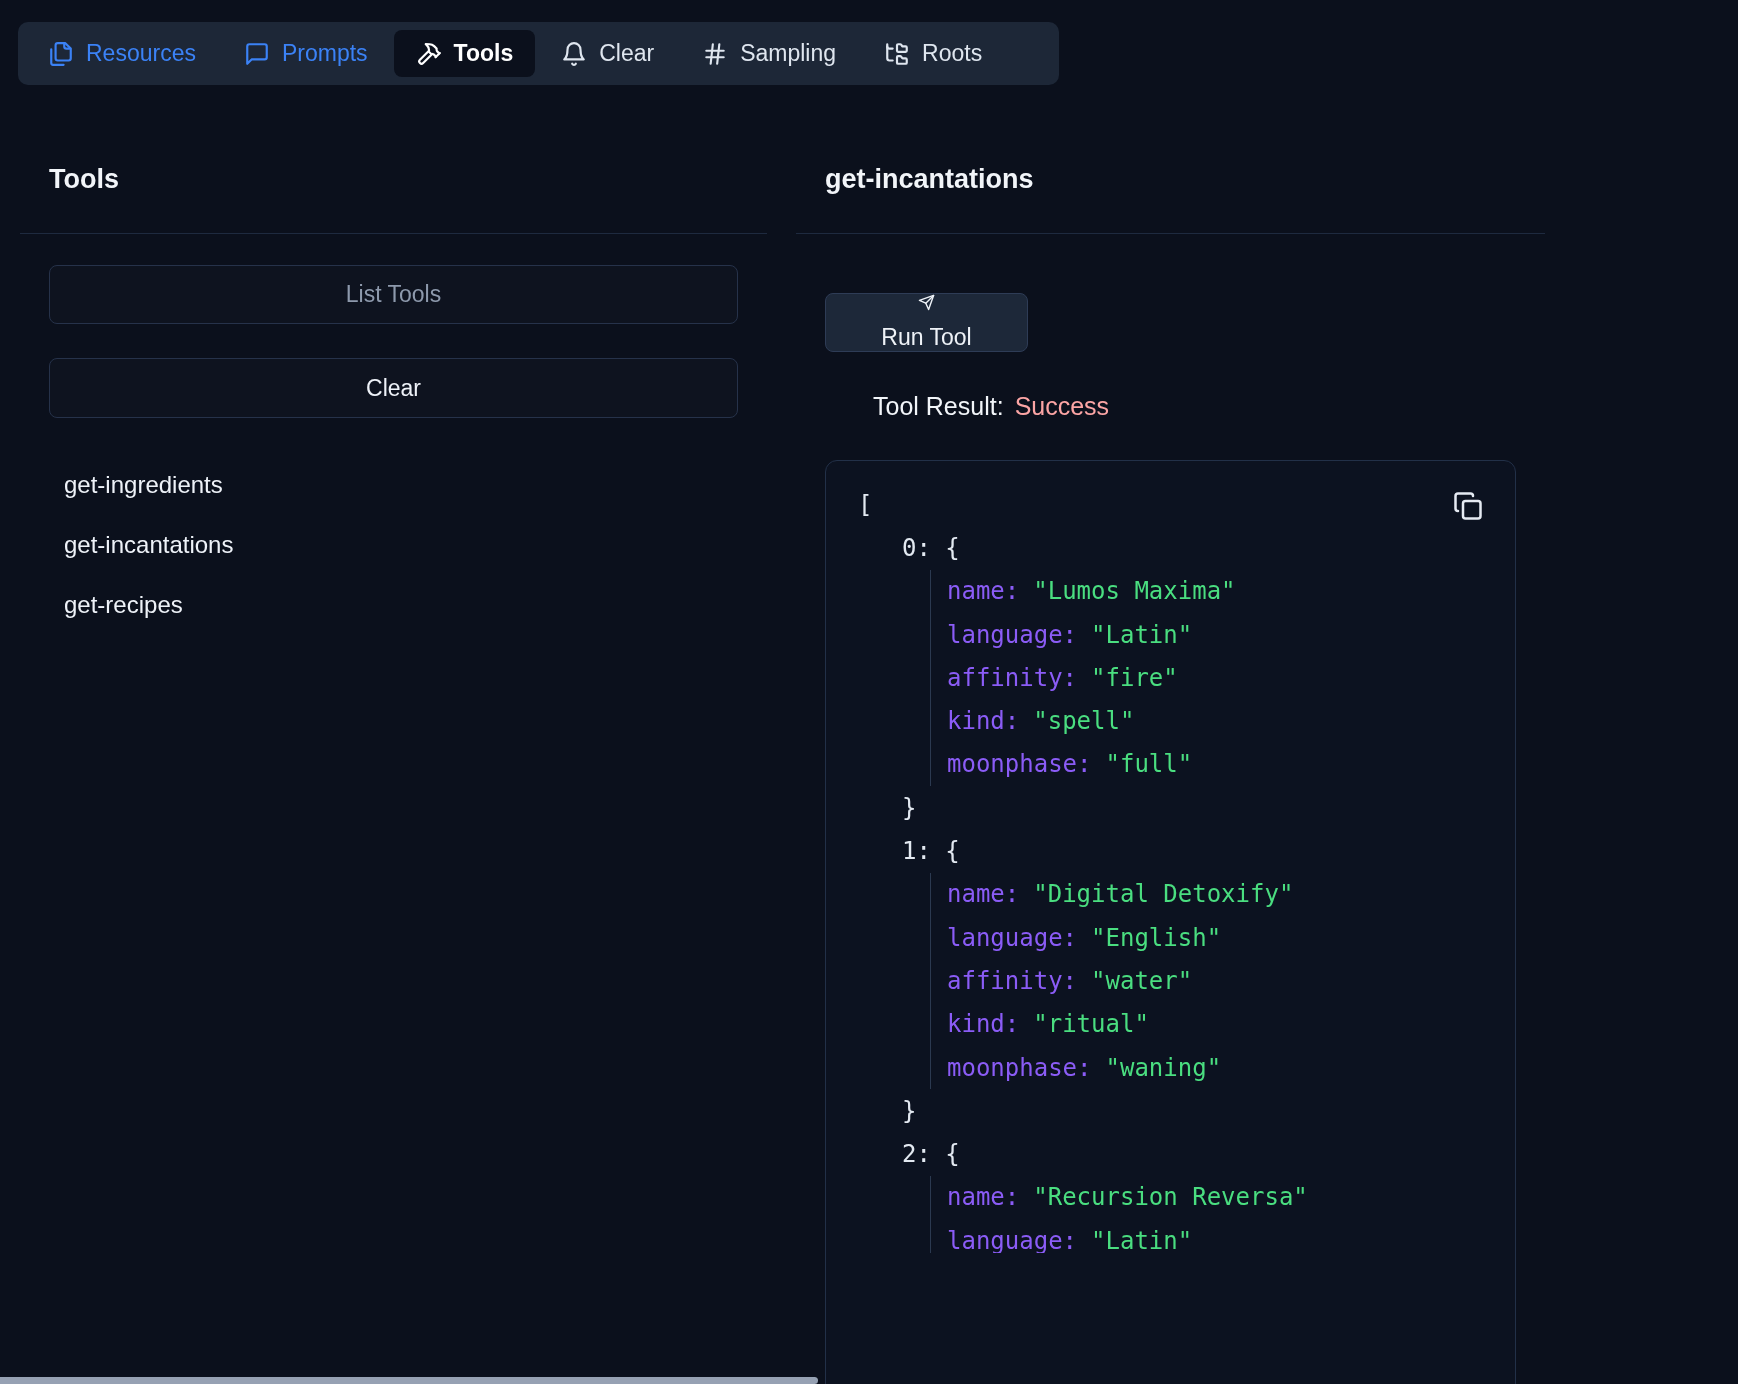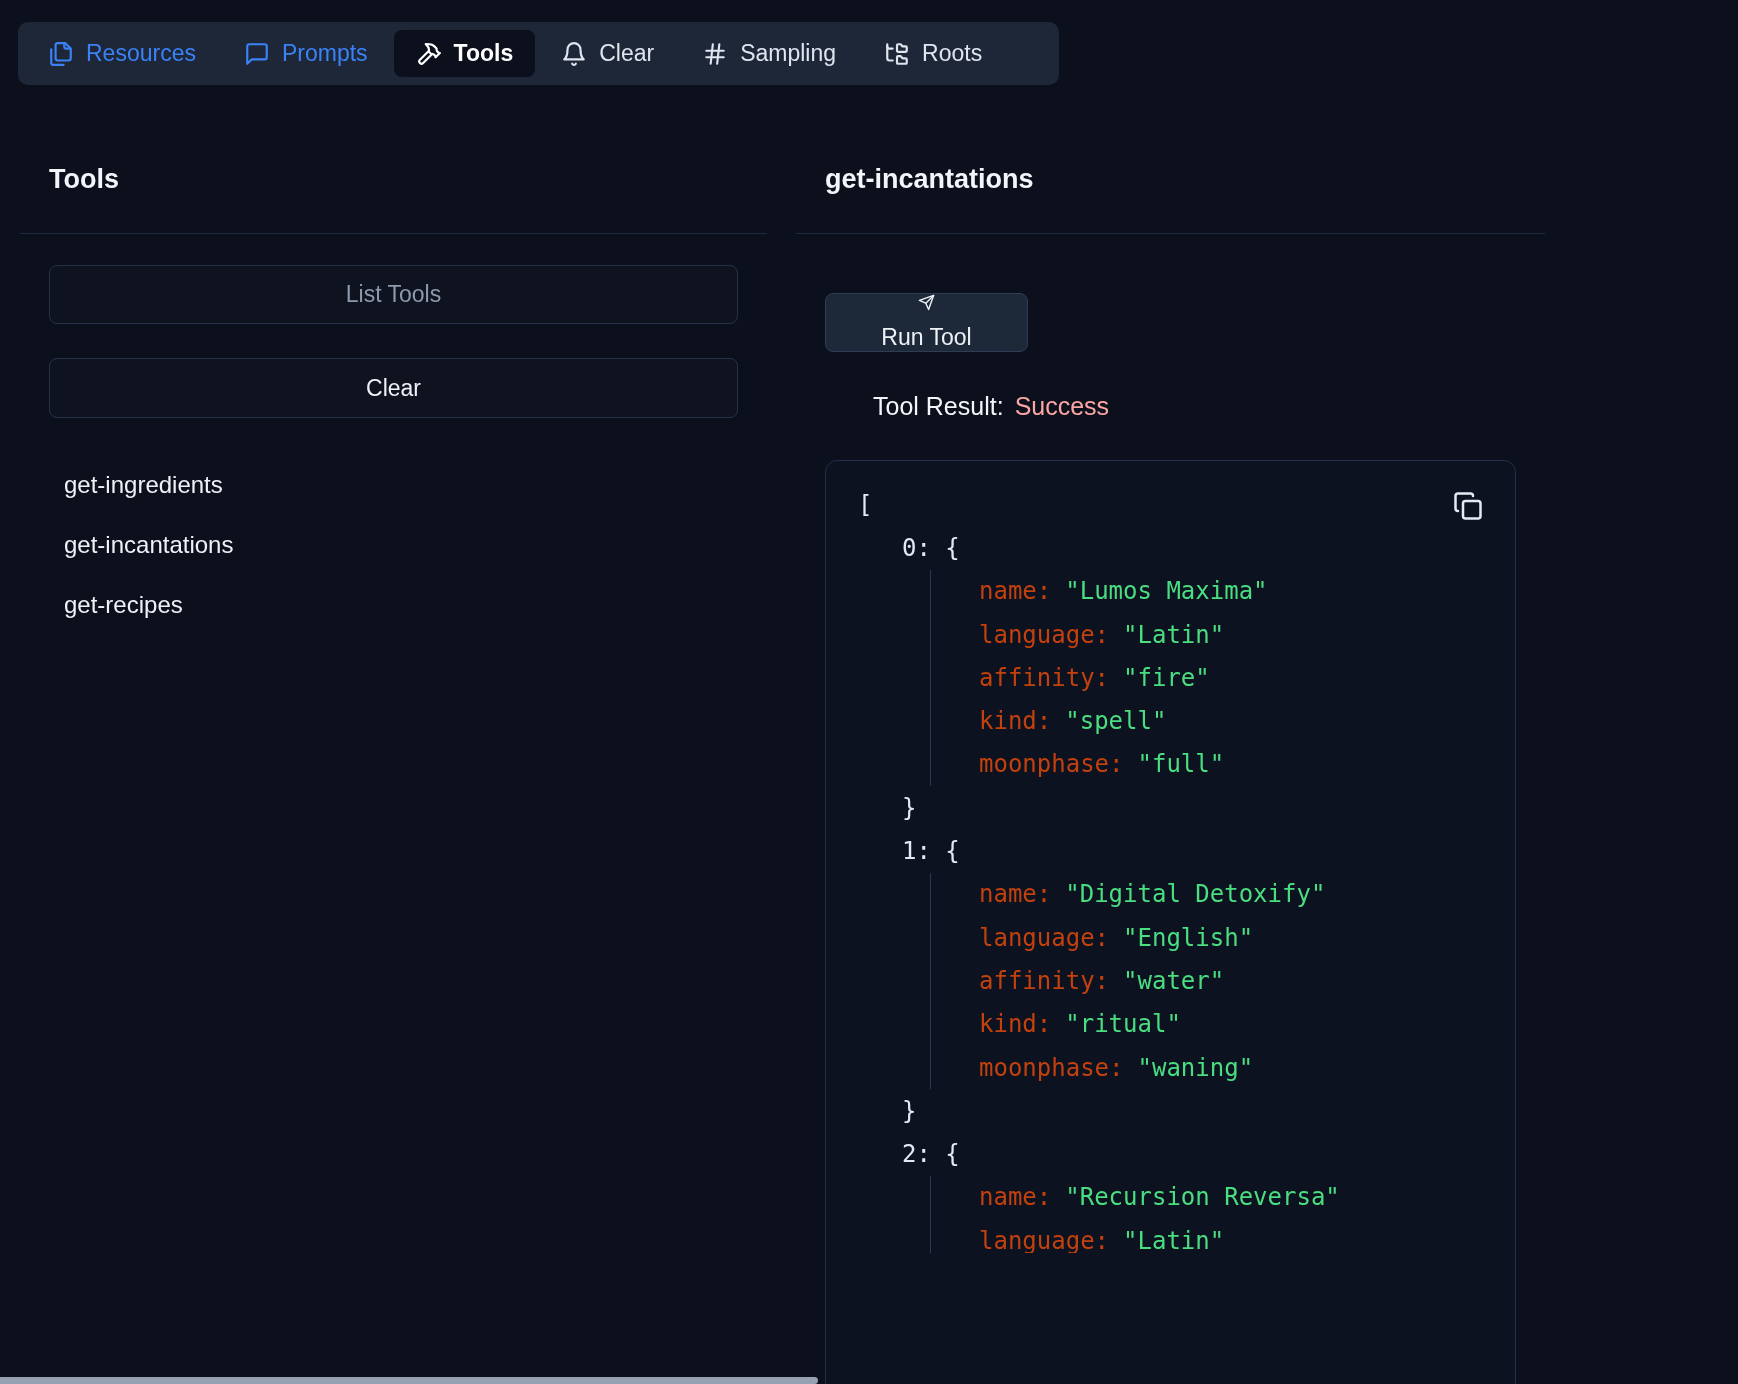--- a/index.html
+++ b/index.html
@@ -67,21 +67,21 @@
     display:flex; align-items:center; justify-content:center;
   }
   .copy-btn svg { width:30px; height:30px; }
   .json-content {
     font-family:"DejaVu Sans Mono", monospace; font-size:24px; color:#e3e9f1;
     height:770px; overflow:hidden;
   }
   .jline { height:43.3px; display:flex; align-items:center; white-space:pre; }
   .lvl1  { margin-left:44px; }
   .jfields { margin-left:72px; padding-left:16px; border-left:1px solid #2b3950; }
-  .jkey { color:#c2410c; margin-right:14px;margin-left:32px; }
+  .jkey { color:#8b5cf6; margin-right:14px; }
   .jval { color:#4ade80; }
   
   .hscroll-thumb {
     position:absolute; left:0; bottom:0; width:818px; height:7px;
     background:#96a1b3; border-radius:0 4px 4px 0;
   }
 </style>
 </head>
 <body>
 

